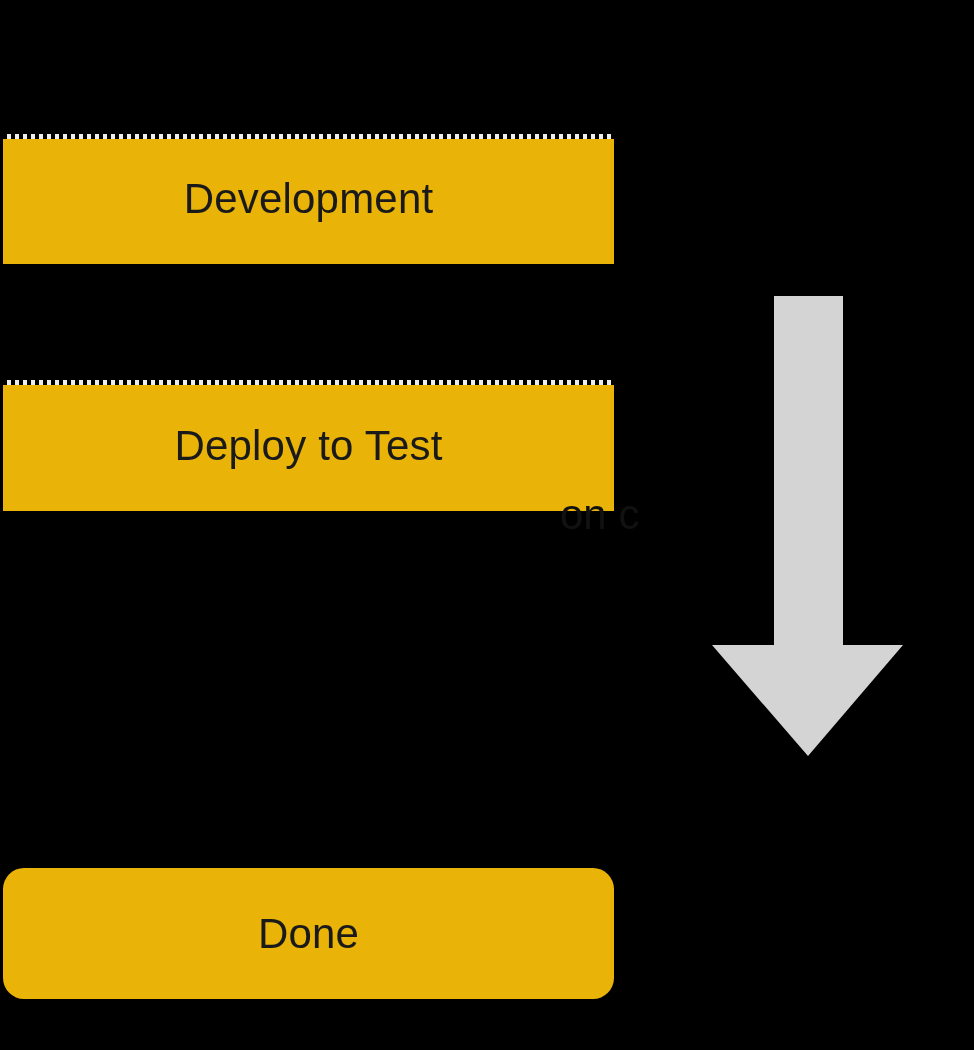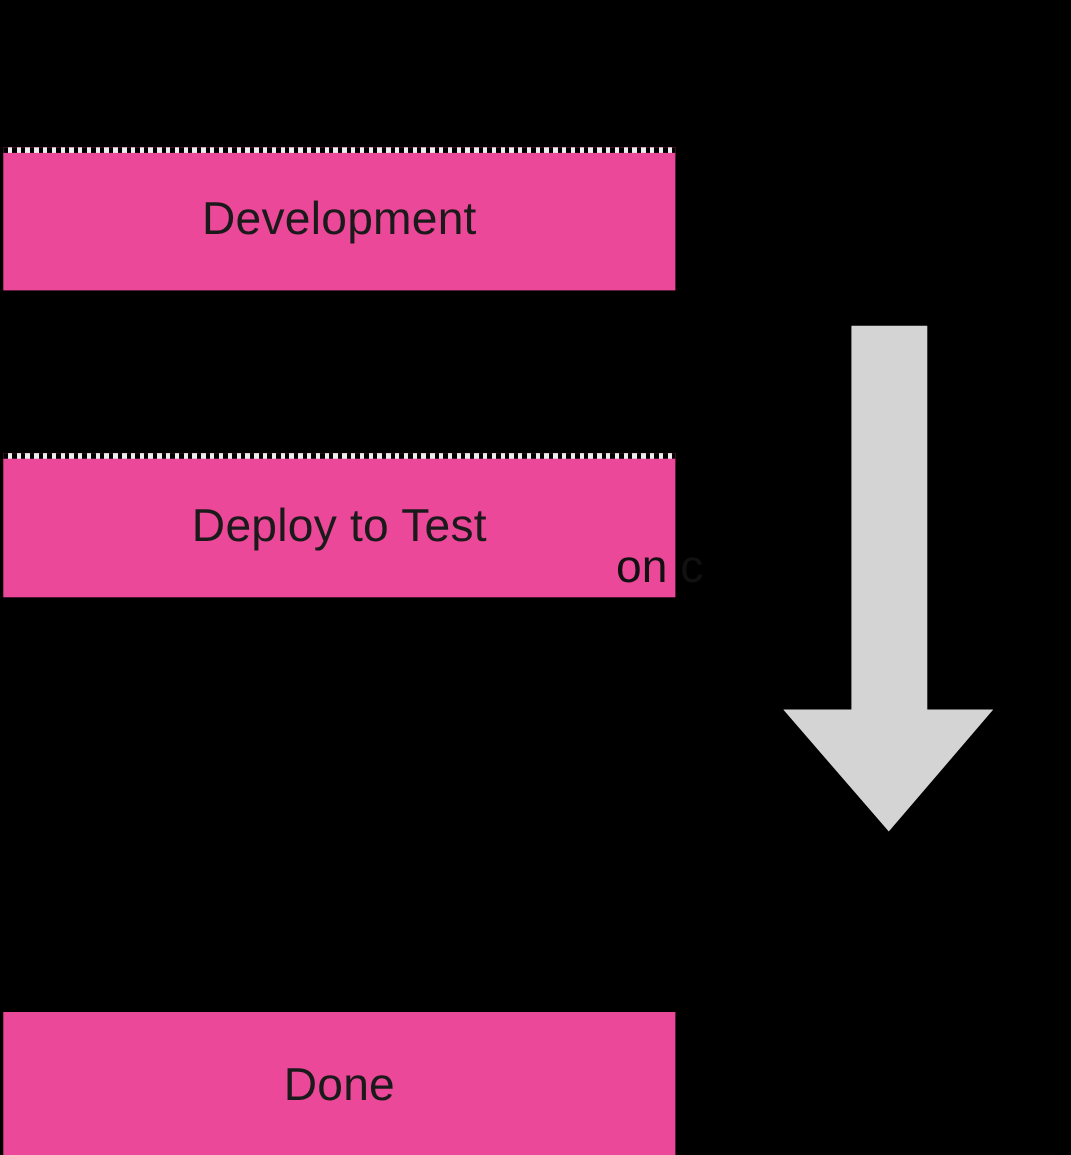--- a/index.html
+++ b/index.html
@@ -15,21 +15,21 @@
     background: #000000;
     overflow: hidden;
     font-family: "Liberation Sans", sans-serif;
   }
 
   
   .stage-box {
     position: absolute;
     left: 3px;
     width: 611px;
-    background: #ec4899;
+    background: #eab308;
     display: flex;
     align-items: center;
     justify-content: center;
     box-sizing: border-box;
   }
   .stage-label {
     font-size: 42px;
     font-weight: 400;
     color: #1A1A1A;
     letter-spacing: 0.2px;
@@ -46,23 +46,23 @@
     background-image: repeating-linear-gradient(
         to right,
         #000000 0px, #000000 4px,
         #ECEDED 4px, #ECEDED 8px);
   }
   .dotted-edge.top    { top: 0; }
   .dotted-edge.bottom { bottom: 0; }
 
   
   #box-development   { top: 134px; height: 130px; }
-  #box-deploy-test   { top: 412px; height: 131px; }
+  #box-deploy-test   { top: 380px; height: 131px; }
   #box-product-review{ top: 652px; height: 133px; }
-  #box-done          { top: 920px; height: 131px; }
+  #box-done          { top: 868px; height: 131px; border-radius: 21px; }
 
   
   #flow-arrow {
     position: absolute;
     left: 712px;
     top: 296px;
     width: 191px;
     height: 461px;
   }
   #flow-arrow svg { display: block; width: 191px; height: 461px; }

